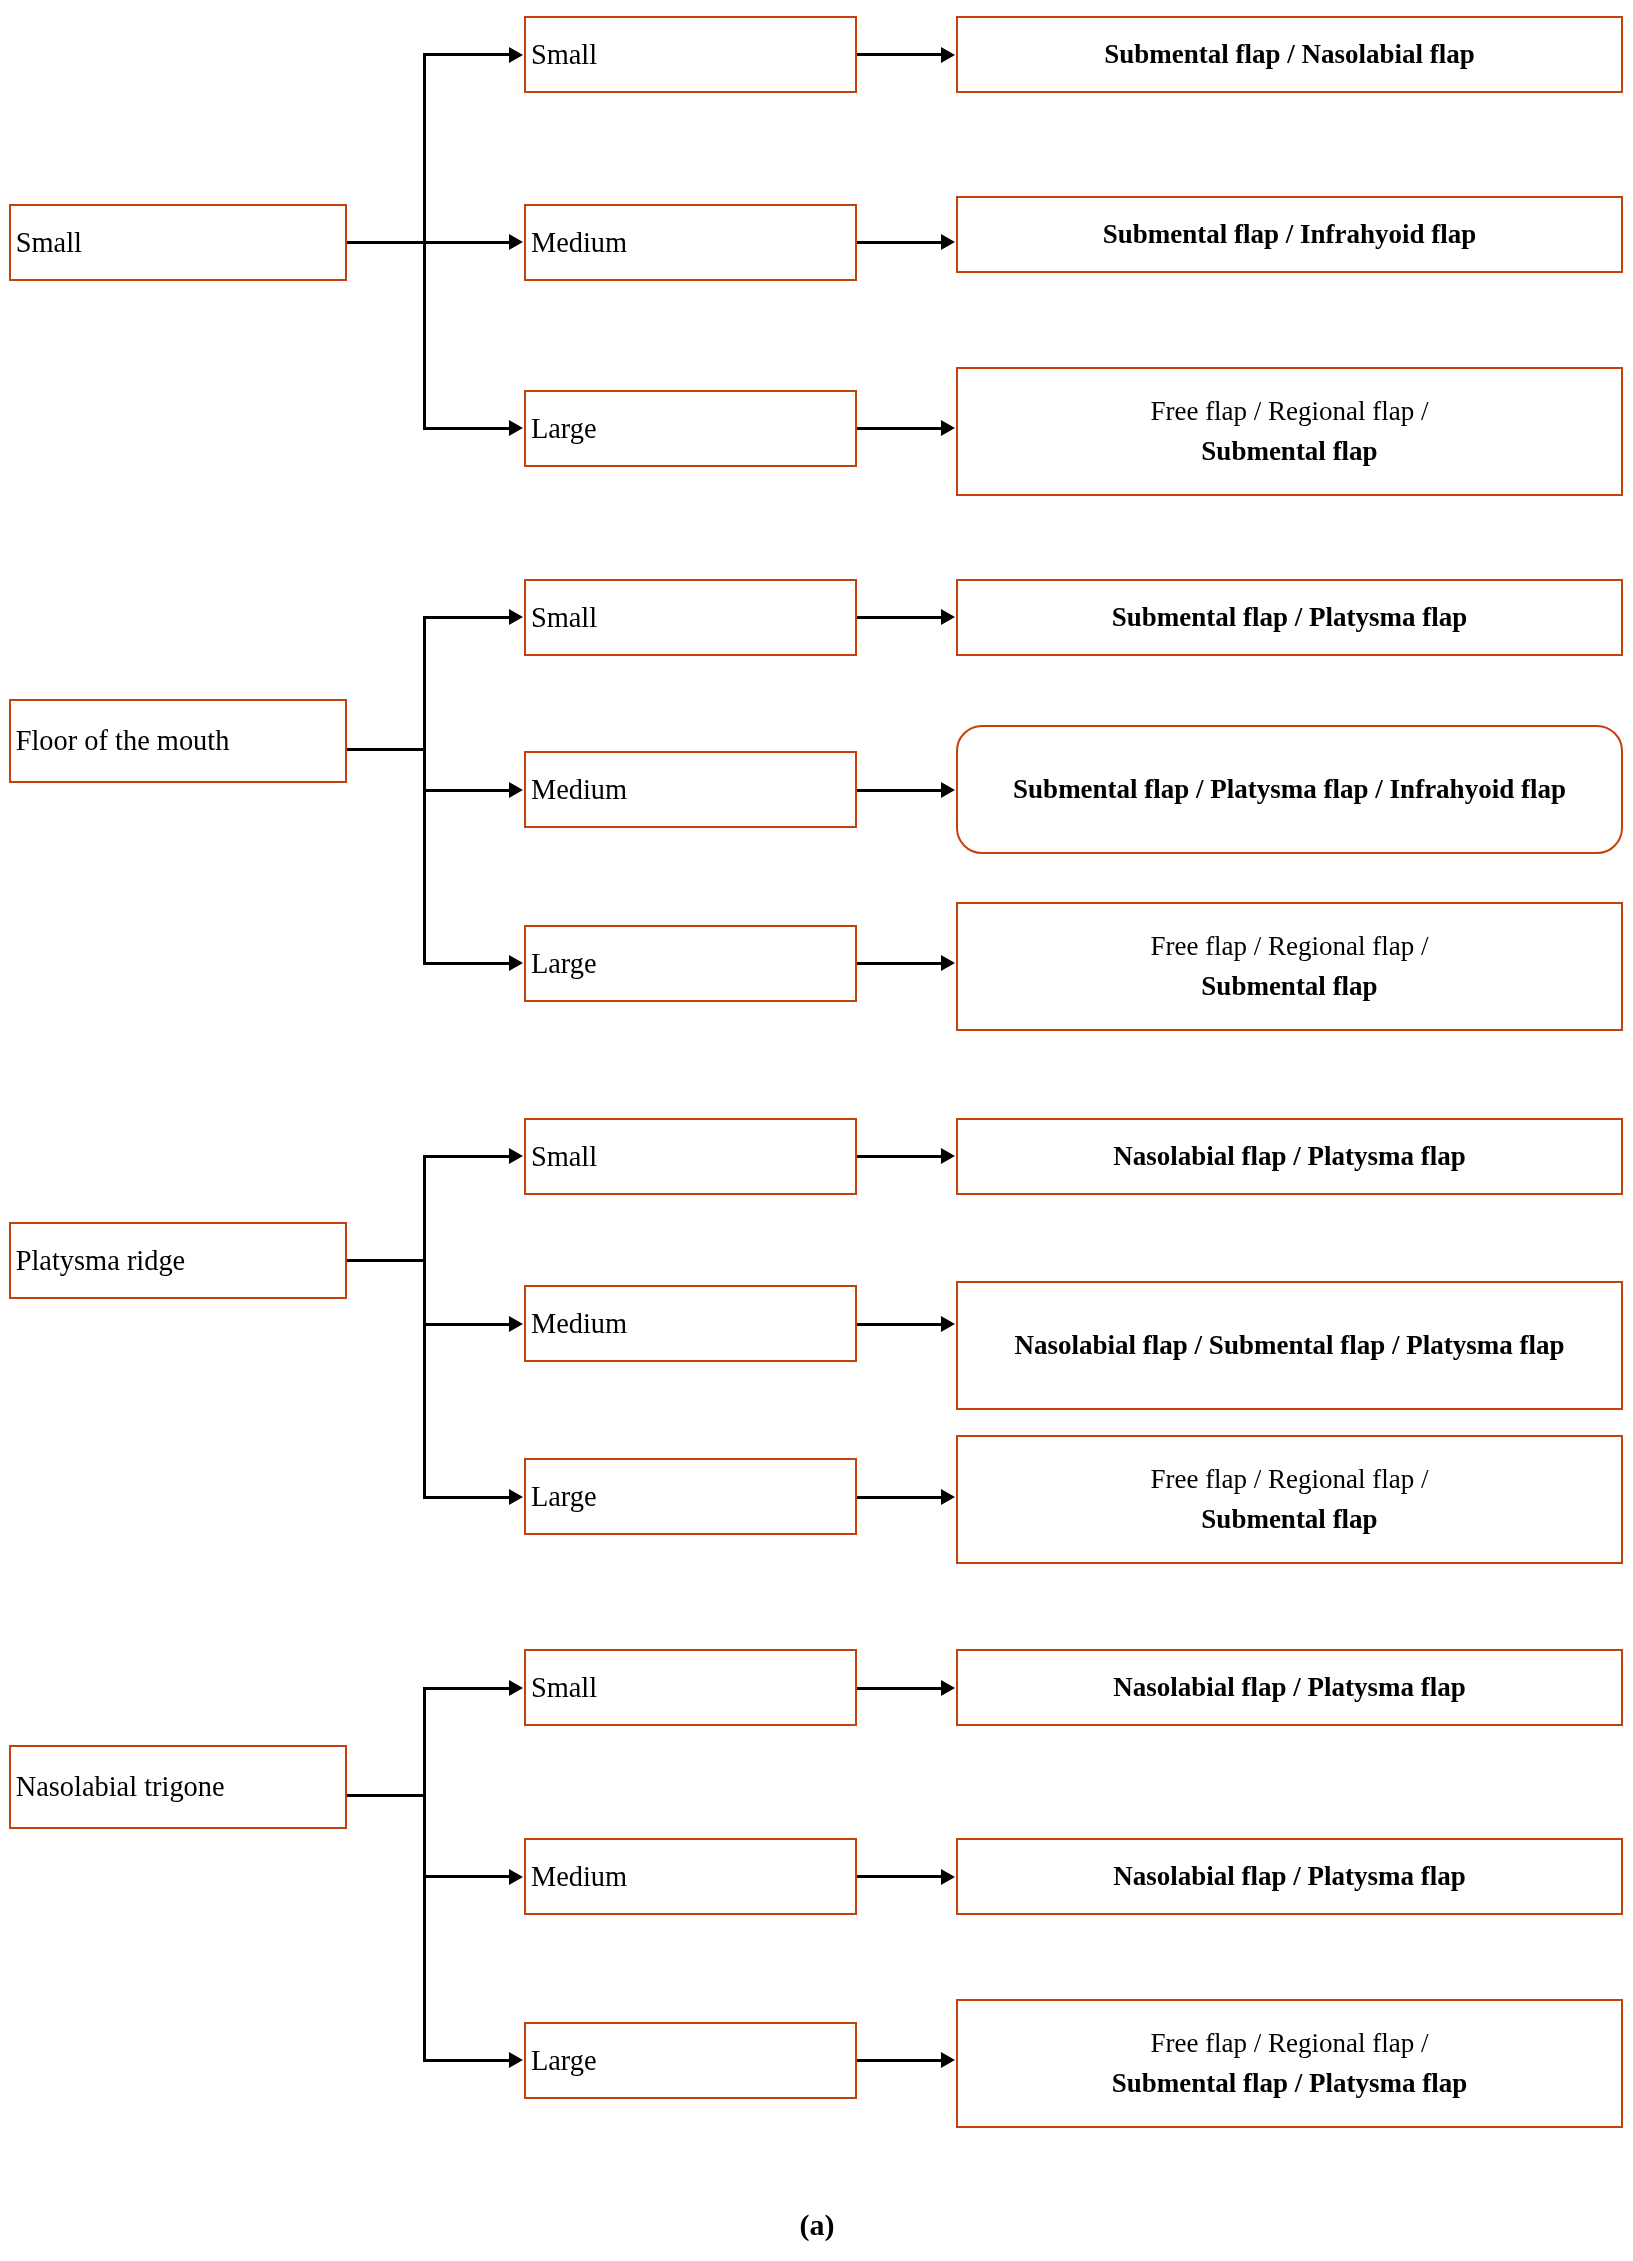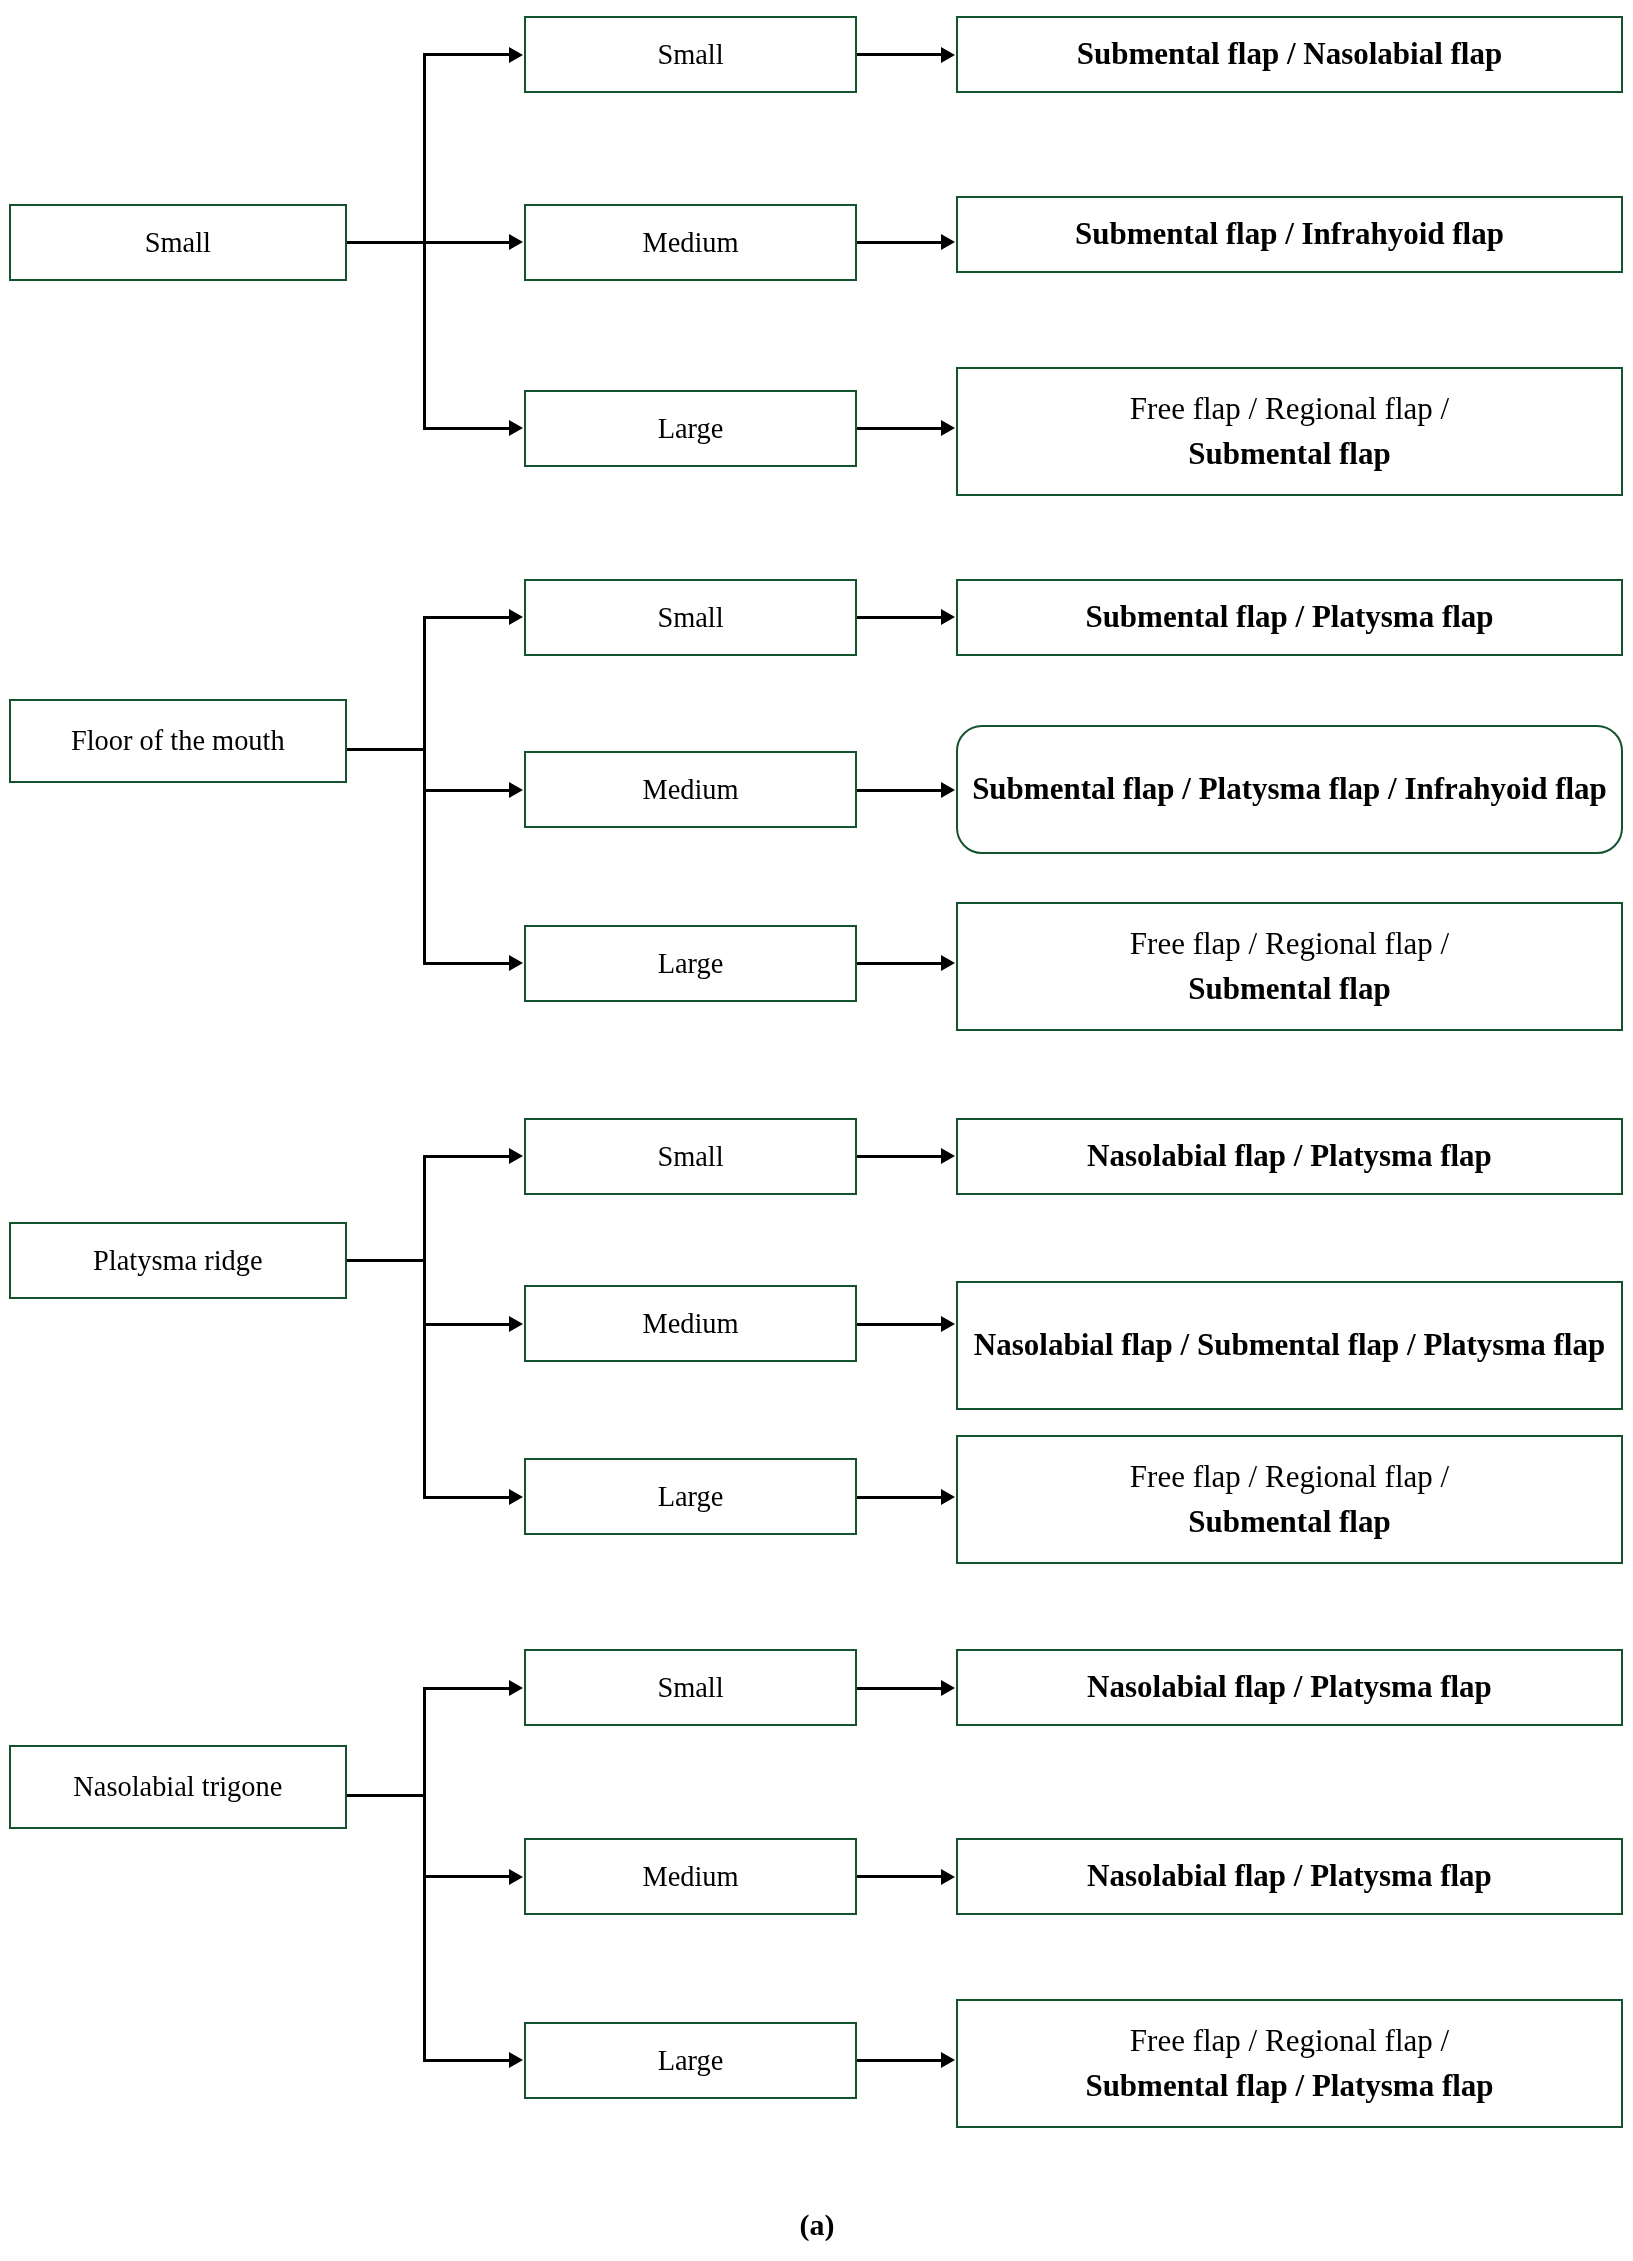--- a/index.html
+++ b/index.html
@@ -26,25 +26,24 @@
   
   .group {
     position: absolute;
     left: 0;
     width: 1634px;
   }
 
   
   .box {
     position: absolute;
-    border: 2px solid #14532d;
+    border: 2px solid #c2410c;
     background: #ffffff;
     display: flex;
     align-items: center;
-    justify-content: center;
     text-align: center;
     line-height: 1.45;
     padding: 2px 4.9px;
   }
 
   
   .src-box {
     left: 8.8px;
     width: 338px;
     font-size: 28.4px;
@@ -59,21 +58,21 @@
     width: 333px;
     height: 77px;
     font-size: 28.4px;
     font-weight: 400;
   }
 
   
   .flap-box {
     left: 956px;
     width: 667px;
-    font-size: 31px;
+    font-size: 27px;
     font-weight: 700;
   }
   .flap-box.h1 { height: 77px; }
   .flap-box.h2 { height: 129px; }
 
   .flap-text { display: block; width: 100%; }
   .reg { font-weight: 400; }
 
   
   .ln {

